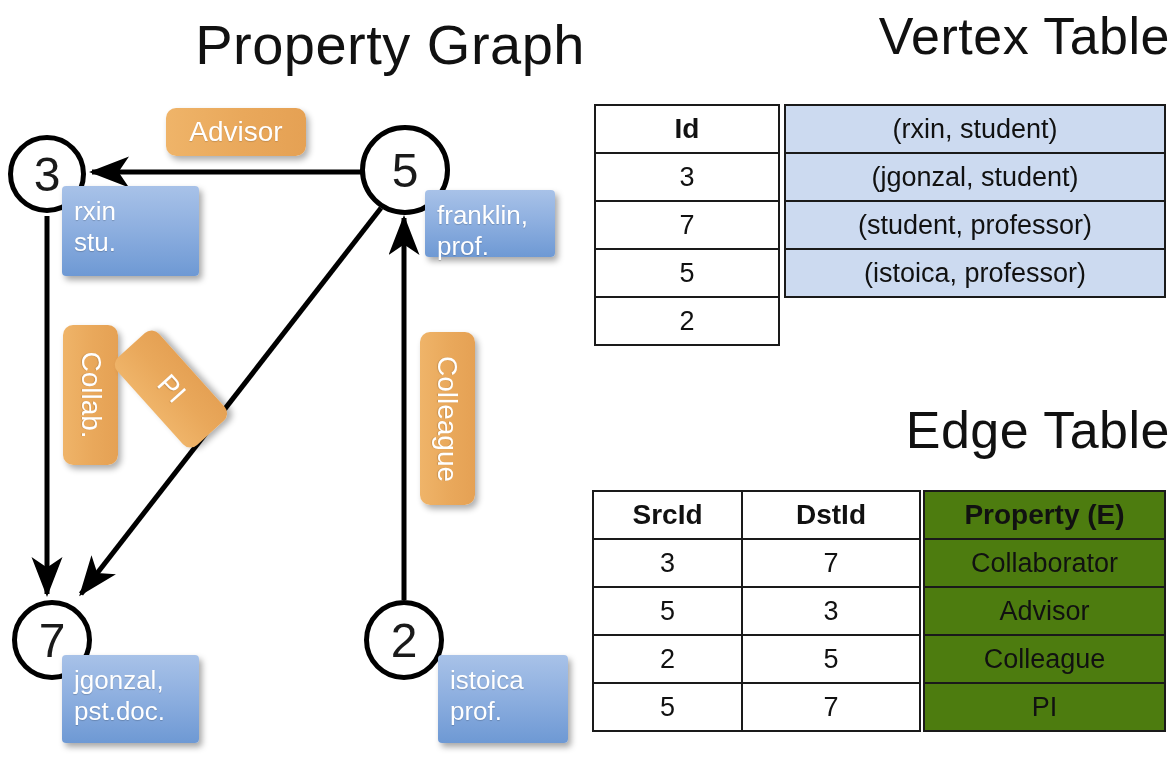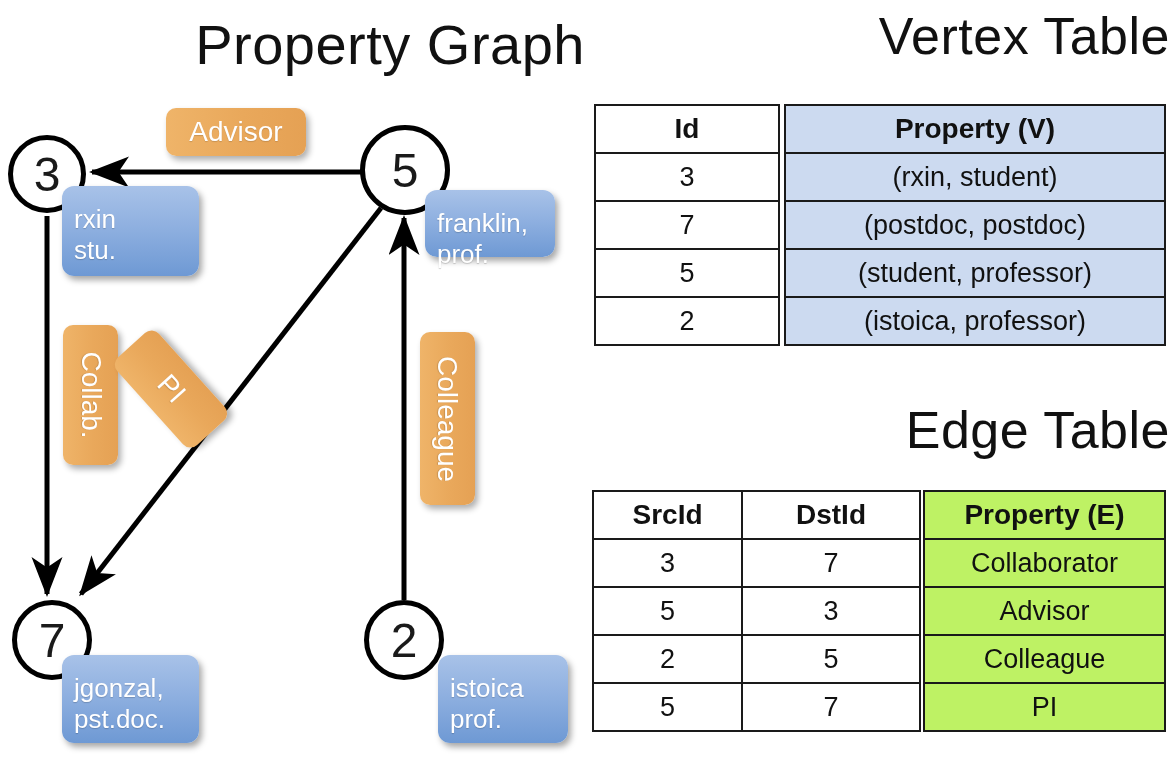--- a/index.html
+++ b/index.html
@@ -26,26 +26,26 @@
 
   .vcircle{
     position:absolute;border:5px solid #000;border-radius:50%;
     background:#fff;box-sizing:border-box;
     display:flex;align-items:center;justify-content:center;
     font-size:48px;font-weight:300;color:#1a1a1a;z-index:4;
   }
 
   .pbox{
     position:absolute;box-sizing:border-box;
-    border-radius:12px;z-index:6;
+    border-radius:4px;z-index:6;
     color:#ffffff;
     font-size:26px;line-height:1.18;font-weight:400;
     background:linear-gradient(to bottom,#a8c2e8 0%,#8fb0e0 45%,#6e99d4 100%);
     box-shadow:3px 4px 6px rgba(0,0,0,.35);
-    padding:18px 12px;
+    padding:10px 12px;
     text-shadow:0 1px 1px rgba(0,0,0,.18);
   }
 
   .ebox{
     position:absolute;box-sizing:border-box;
     border-radius:10px;z-index:7;color:#ffffff;
     background:linear-gradient(to right,#efb469 0%,#e9a85b 55%,#e5a154 100%);
     box-shadow:3px 4px 6px rgba(0,0,0,.32);
     display:flex;align-items:center;justify-content:center;
     font-size:28px;font-weight:400;
@@ -57,21 +57,21 @@
   
   .tbl{position:absolute;border-collapse:collapse;table-layout:fixed;border-radius:13px;}
   .tbl td{
     border:2px solid #1a1a1a;text-align:center;
     font-size:27px;font-weight:400;color:#111;
     font-family:"Liberation Sans", sans-serif;
     padding:0;height:46px;
   }
   .tbl td.hd{font-weight:bold;font-size:28px;}
   .fill-v{background:#ccdaf0;}
-  .fill-e{background:#bef264;}
+  .fill-e{background:#4d7c0f;}
   .white{background:#ffffff;}
 </style>
 </head>
 <body>
 
 <div class="stage">
 
   <div class="title" id="t-property">Property Graph</div>
   <div class="title" id="t-vertex">Vertex Table</div>
   <div class="title" id="t-edge">Edge Table</div>
@@ -157,27 +157,24 @@
       </tr>
       <tr>
         <td class="white">2</td>
       </tr>
     </tbody>
   </table>
 
   <table class="tbl" style="left:784px;top:104px;width:382px;">
     <tbody>
       <tr>
-        <td class="hd fill-v">Property (V)</td>
-      </tr>
-      <tr>
         <td class="fill-v">(rxin, student)</td>
       </tr>
       <tr>
-        <td class="fill-v">(postdoc, postdoc)</td>
+        <td class="fill-v">(jgonzal, student)</td>
       </tr>
       <tr>
         <td class="fill-v">(student, professor)</td>
       </tr>
       <tr>
         <td class="fill-v">(istoica, professor)</td>
       </tr>
     </tbody>
   </table>
 

